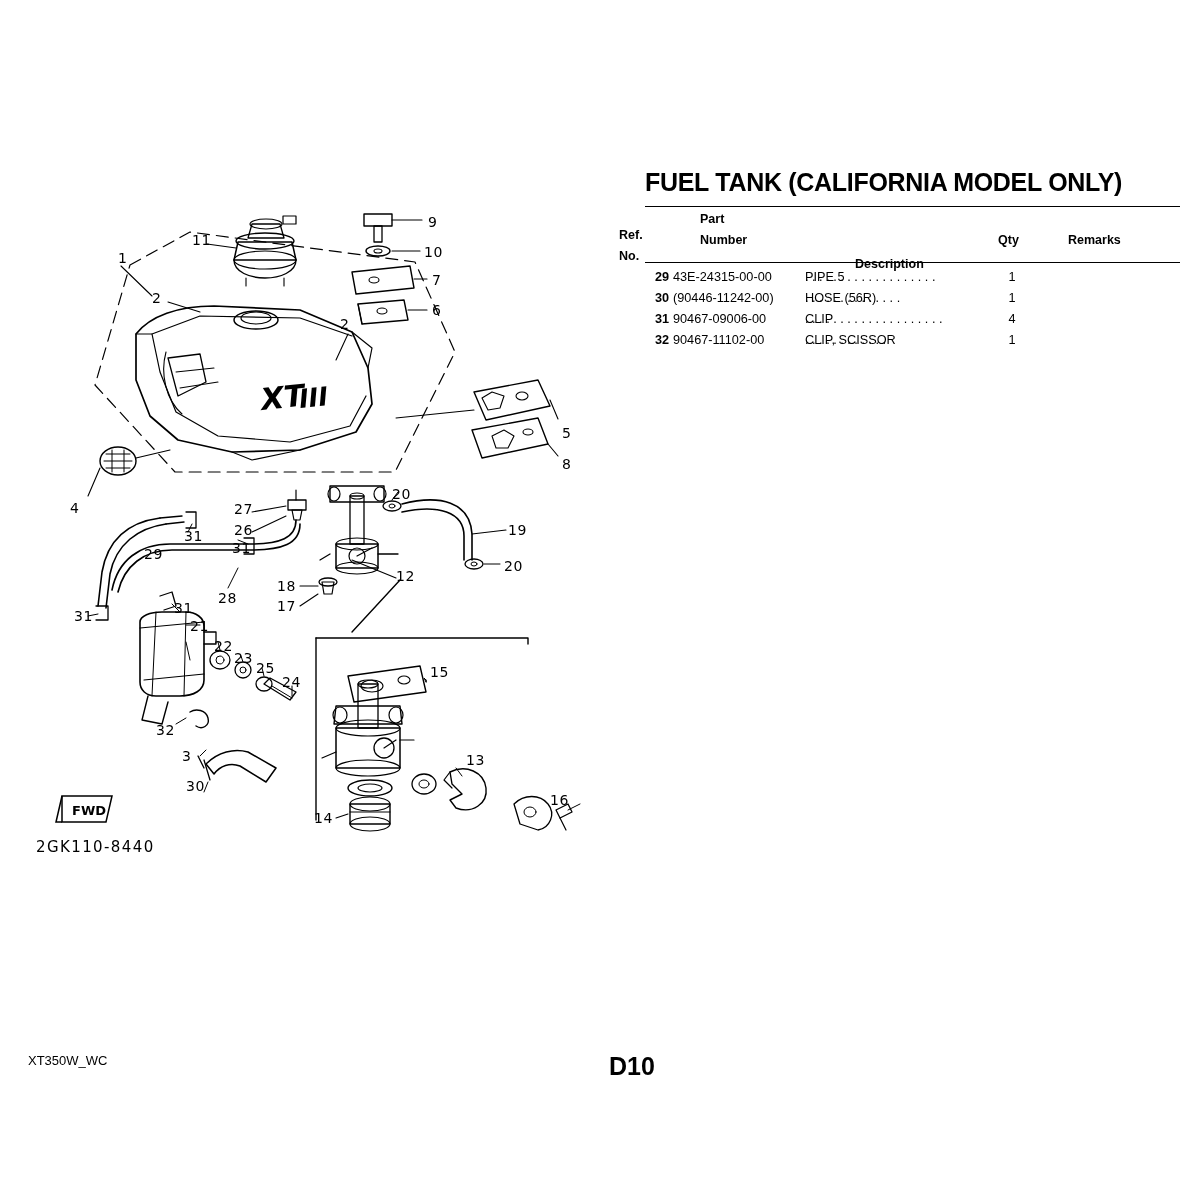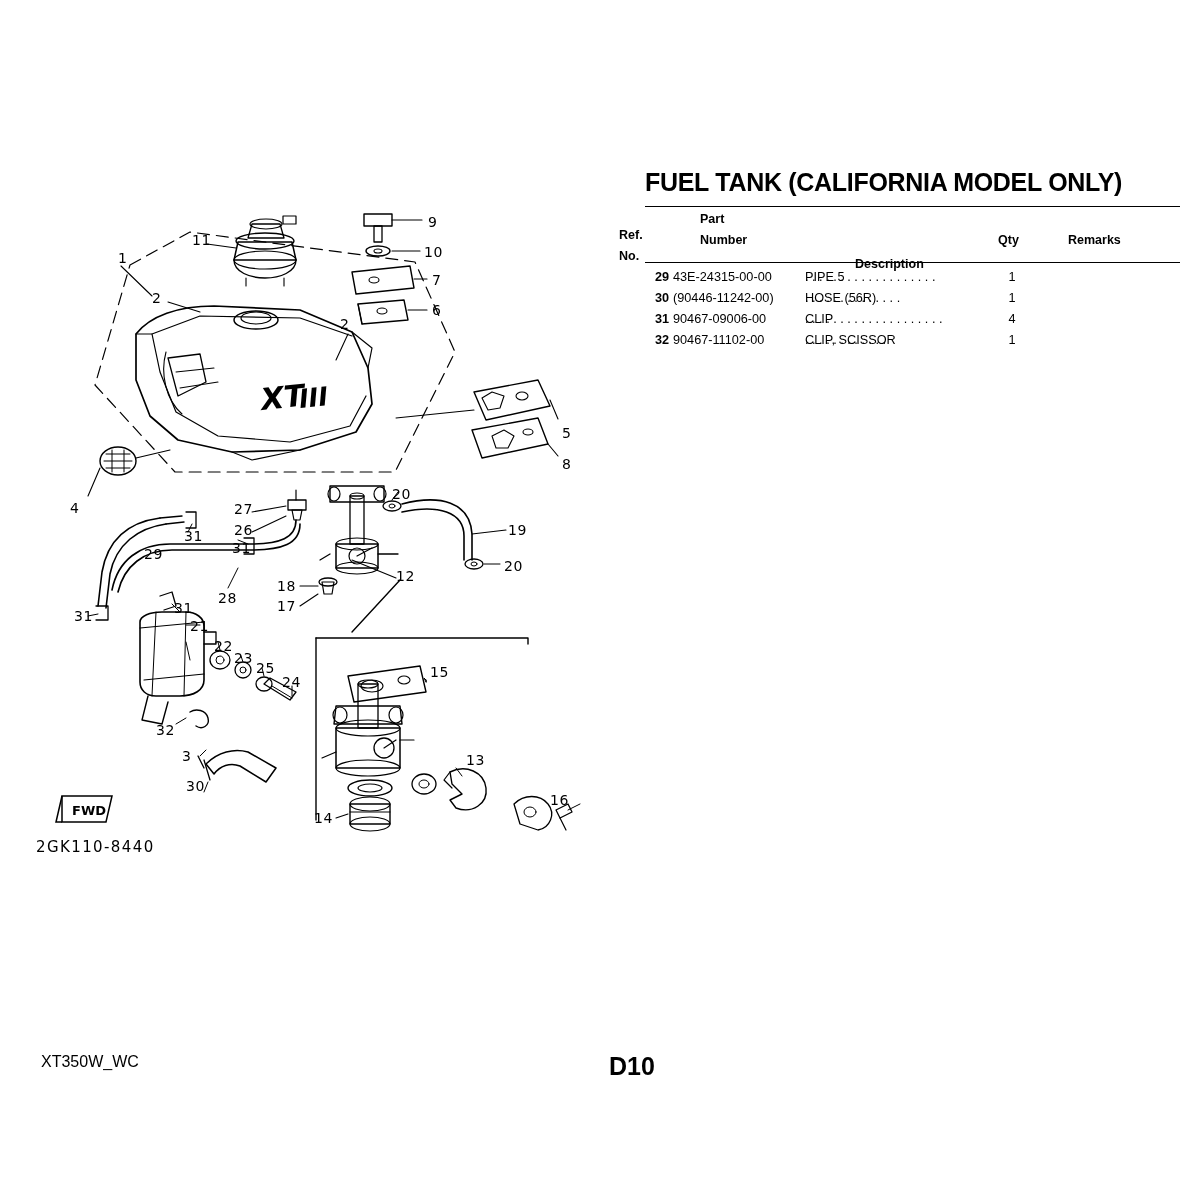--- a/index.html
+++ b/index.html
@@ -71,23 +71,23 @@
   
   .page-code {
     position: absolute;
     left: 609px;
     top: 1052px;
     font-size: 25px;
     font-weight: bold;
   }
   .doc-code {
     position: absolute;
-    left: 41px;
+    left: 28px;
     top: 1053px;
-    font-size: 16px;
+    font-size: 13px;
   }
   .drawing-code {
     position: absolute;
     left: 36px;
     top: 838px;
     font-size: 15px;
     letter-spacing: 1.4px;
     font-family: "DejaVu Sans", sans-serif;
   }
 

